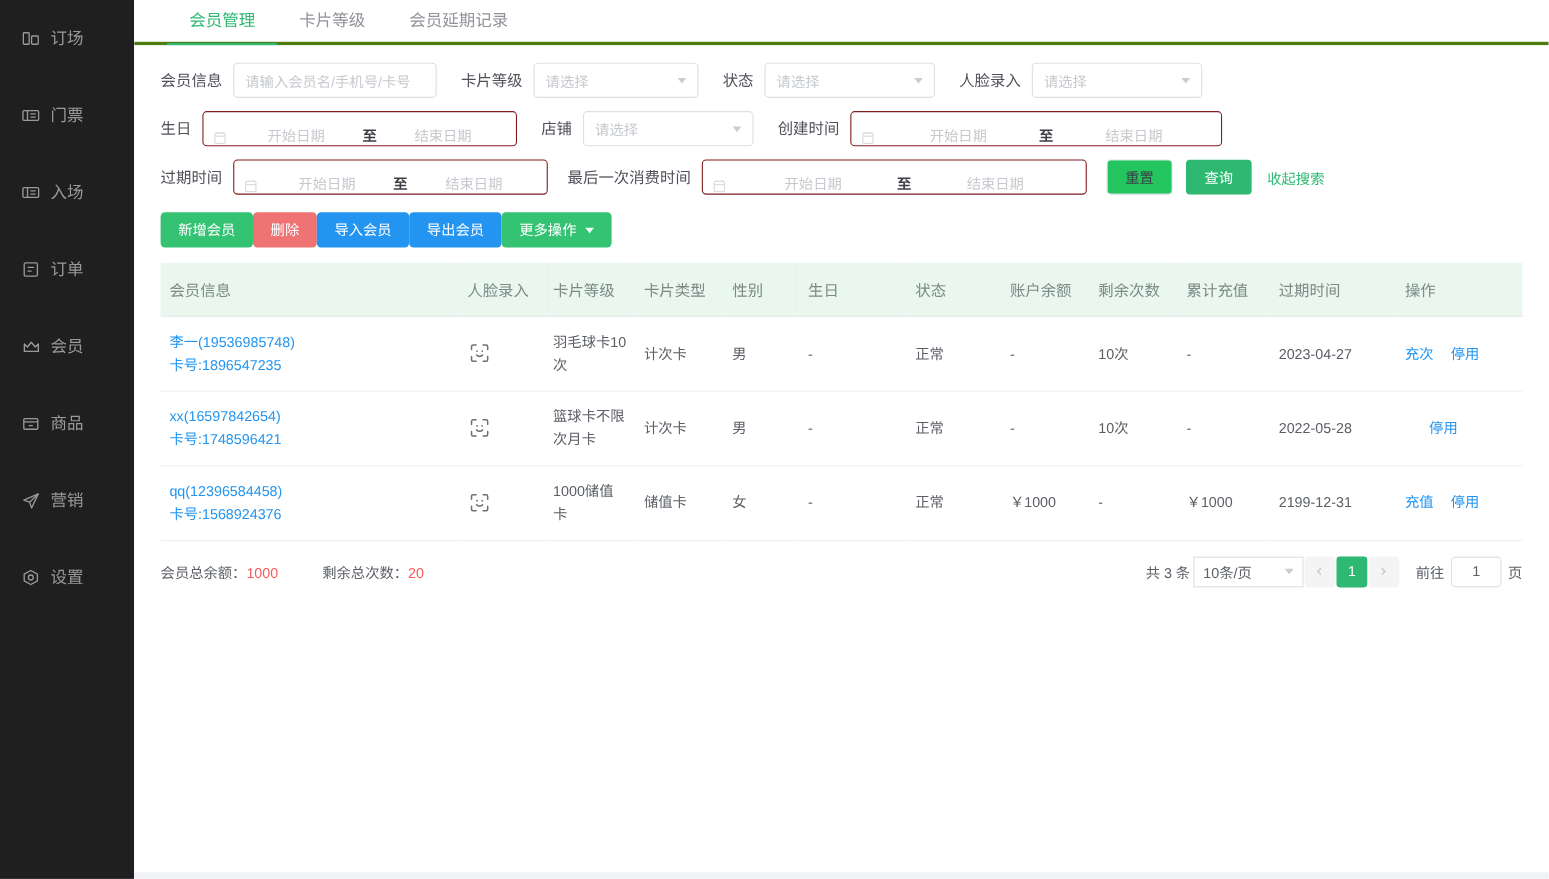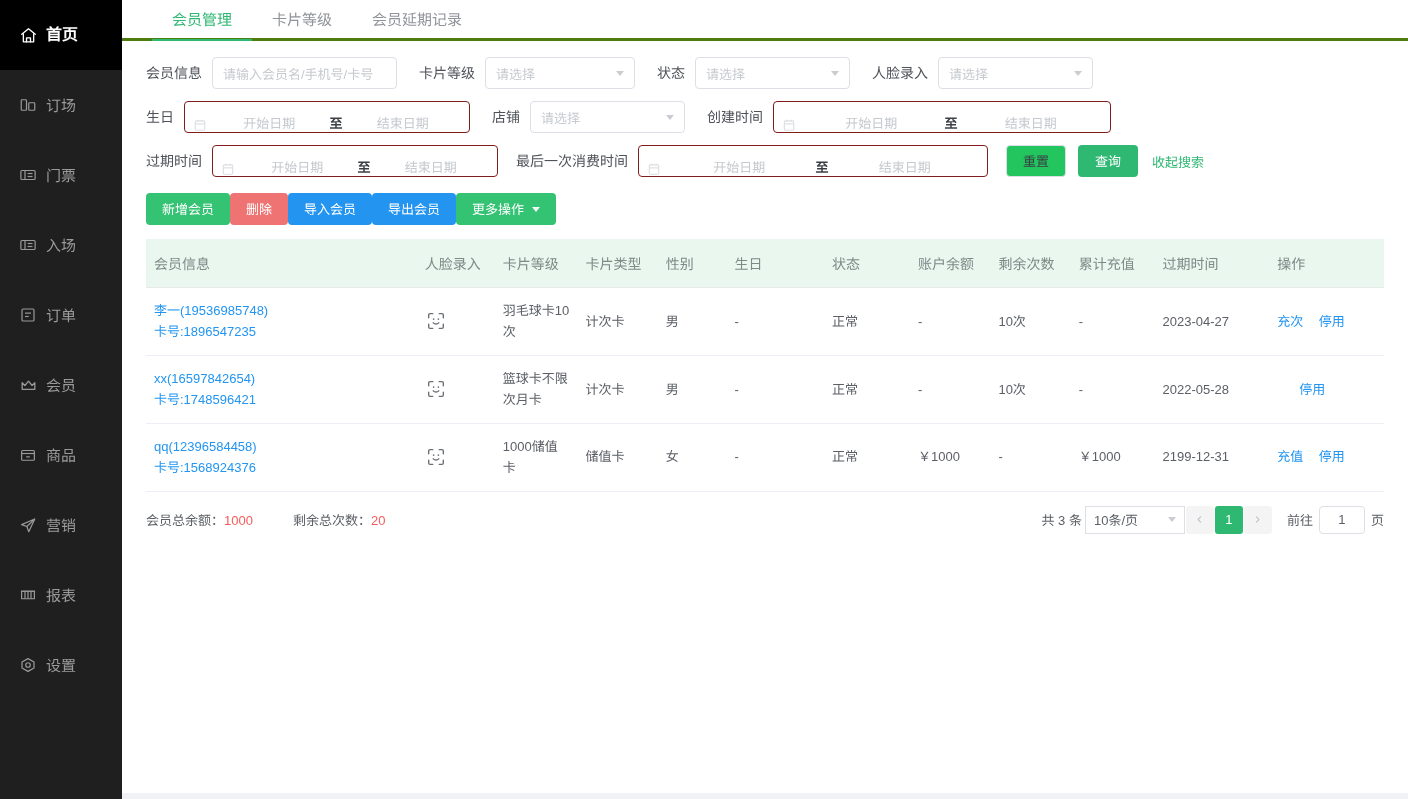--- a/index.html
+++ b/index.html
@@ -225,30 +225,20 @@
   }
   .bottom-strip { margin-top:auto; height: 6px; background:#f0f2f5; }
 </style>
 </head>
 <body>
 
 <div id="app">
 
   <nav class="sidebar">
 
-    <div class="side-item home">
-      <span class="side-icon">
-        <svg width="19" height="19" viewBox="0 0 24 24" fill="none" stroke="#ffffff" stroke-width="1.7" stroke-linecap="round" stroke-linejoin="round">
-          <path d="M3.5 10.5 12 3.5l8.5 7"></path>
-            <path d="M5.5 10v10h13V10"></path>
-          <path d="M9.5 20v-5h5v5"></path>
-        </svg>
-      </span>
-      <span class="side-label">首页</span>
-    </div>
 
     <div class="side-item">
       <span class="side-icon">
         <svg width="18" height="18" viewBox="0 0 24 24" fill="none" stroke="#9a9a9a" stroke-width="1.6" stroke-linejoin="round">
           <rect x="3" y="5" width="7" height="14" rx="1"></rect>
             <rect x="13" y="9" width="8" height="10" rx="1"></rect>
         </svg>
       </span>
       <span class="side-label">订场</span>
     </div>
@@ -311,32 +301,20 @@
     <div class="side-item">
       <span class="side-icon">
         <svg width="18" height="18" viewBox="0 0 24 24" fill="none" stroke="#9a9a9a" stroke-width="1.6" stroke-linejoin="round">
           <path d="M21 4 3.5 11.5l7 2.5 2.5 7z"></path>
             <path d="M21 4 10.5 14"></path>
         </svg>
       </span>
       <span class="side-label">营销</span>
     </div>
 
-    <div class="side-item">
-      <span class="side-icon">
-        <svg width="18" height="18" viewBox="0 0 24 24" fill="none" stroke="#9a9a9a" stroke-width="1.6" stroke-linejoin="round">
-          <rect x="3.5" y="7" width="17" height="10"></rect>
-            <line x1="8" y1="7" x2="8" y2="17"></line>
-          <line x1="12" y1="7" x2="12" y2="17"></line>
-            <line x1="16" y1="7" x2="16" y2="17"></line>
-          <line x1="2.5" y1="7" x2="21.5" y2="7"></line>
-        </svg>
-      </span>
-      <span class="side-label">报表</span>
-    </div>
 
     <div class="side-item">
       <span class="side-icon">
         <svg width="18" height="18" viewBox="0 0 24 24" fill="none" stroke="#9a9a9a" stroke-width="1.6" stroke-linejoin="round">
           <path d="M12 3.5 20 8v8l-8 4.5L4 16V8z"></path>
             <circle cx="12" cy="12" r="3"></circle>
         </svg>
       </span>
       <span class="side-label">设置</span>
     </div>

